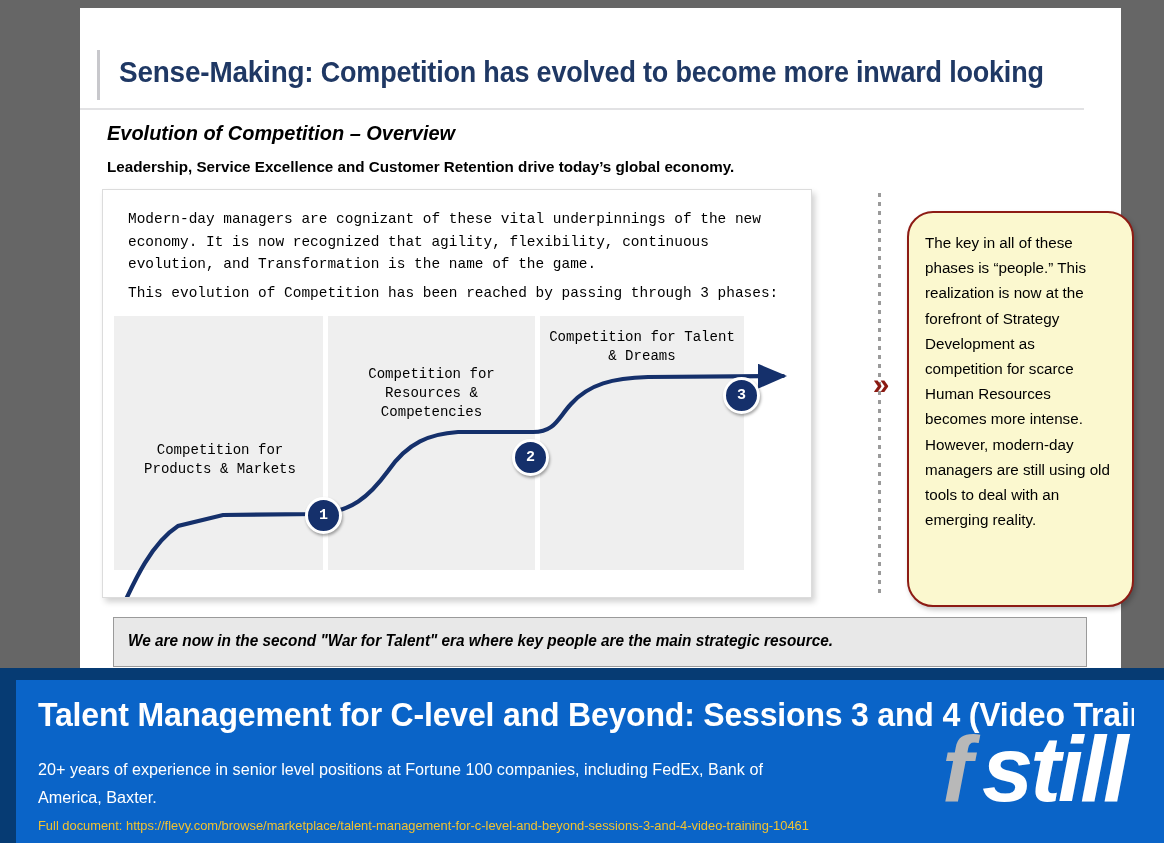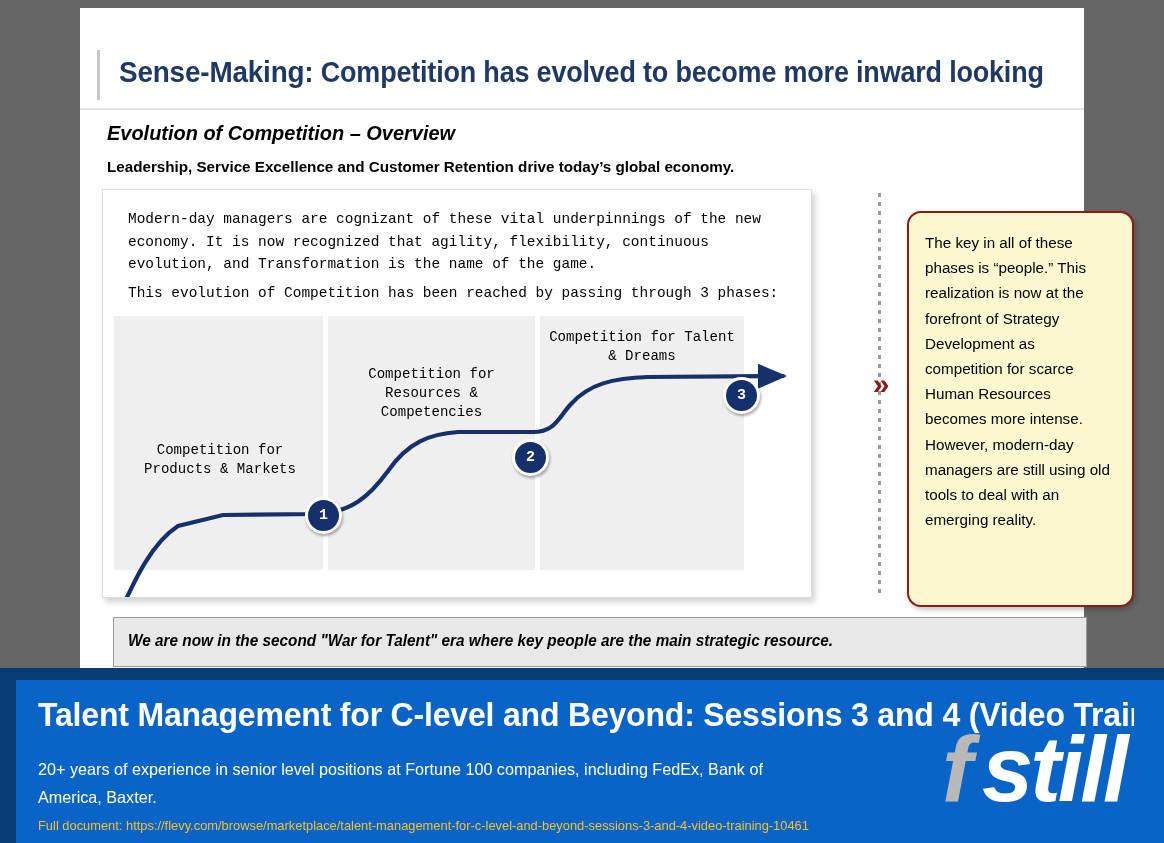--- a/index.html
+++ b/index.html
@@ -1,21 +1,21 @@
 <!DOCTYPE html>
 <html><head>
 <meta charset="utf-8">
 <style>
   html,body{margin:0;padding:0;}
   body{
     width:1164px;height:843px;background:#666666;
     font-family:"Liberation Sans",sans-serif;overflow:hidden;position:relative;
   }
   
-  #slide{position:absolute;left:80px;top:8px;width:1004px;height:835px;background:#ffffff;}
+  #slide{position:absolute;left:80px;top:8px;width:1004px;height:835px;background:#ffffff;padding-left:37px;}
   
   #title-bar{position:absolute;left:0;top:0;width:1004px;height:100px;background:#fff;}
   #title-accent{position:absolute;left:17px;top:42px;width:3px;height:50px;background:#c8c8cc;}
   #title-text{position:absolute;left:39px;top:47px;width:930px;color:#1f3864;
     font-size:29px;font-weight:bold;line-height:34px;white-space:nowrap;
     transform:scaleX(.93);transform-origin:left top;letter-spacing:-.2px;}
   #title-text .lead{font-size:30px;font-weight:bold;}
   #title-divider{position:absolute;left:0;top:100px;width:1004px;height:2px;background:#e2e2e4;}
   
   #section-title{position:absolute;left:27px;top:113px;font-size:21px;font-style:italic;
@@ -49,21 +49,21 @@
   #marker-2{left:409px;top:249px;}
   #marker-3{left:620px;top:187px;}
   
   #divider-dots{position:absolute;left:798px;top:185px;width:3px;height:400px;
     background-image:linear-gradient(to bottom,#9a9a9a 0 4px,transparent 4px 9px);
     background-size:3px 9px;}
   #chevron{position:absolute;left:786px;top:363px;width:30px;height:26px;color:#8b1a12;
     font-size:30px;font-weight:bold;line-height:26px;text-align:center;}
   
   #callout{position:absolute;left:827px;top:203px;width:223px;height:392px;
-    background:#fbf8cf;border:2.5px solid #8d1b14;border-radius:14px;
+    background:#fbf8cf;border:2.5px solid #8d1b14;border-radius:26px;
     box-shadow:2px 3px 5px rgba(0,0,0,.22);}
   #callout-text{position:absolute;left:16px;top:17px;width:195px;font-size:15.5px;color:#000;
     line-height:25.2px;transform:scaleX(.98);transform-origin:left top;}
   
   #statement{position:absolute;left:33px;top:609px;width:972px;height:48px;background:#e8e8e8;
     border:1px solid #9a9a9a;}
   #statement-text{position:absolute;left:14px;top:13px;width:950px;font-size:16.5px;
     font-style:italic;font-weight:bold;color:#000;white-space:nowrap;
     transform:scaleX(.93);transform-origin:left top;}
   

